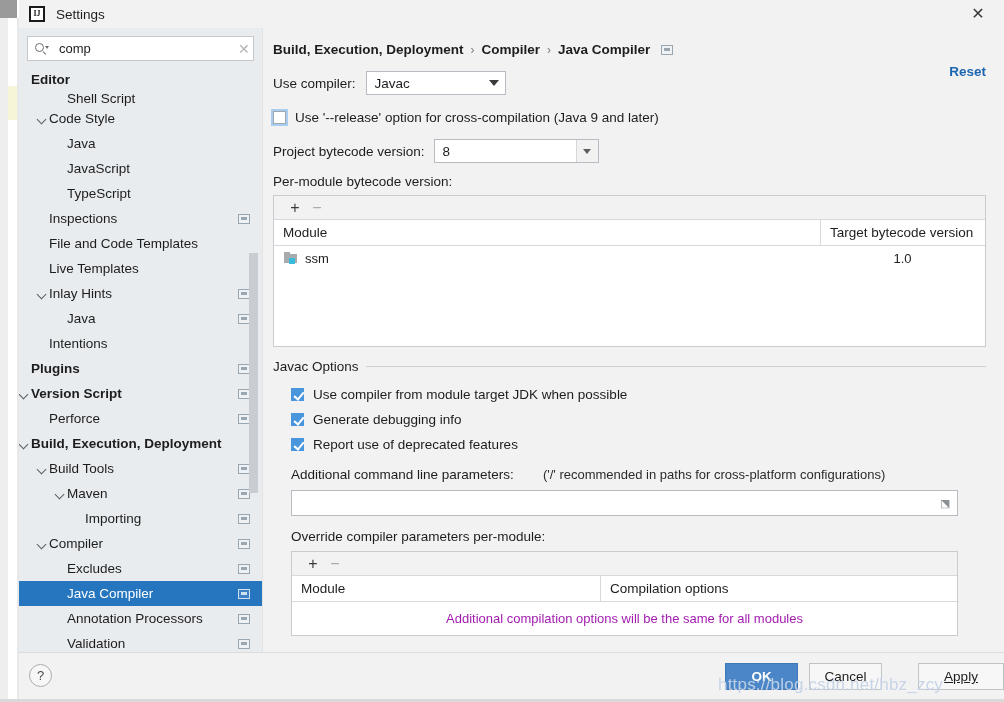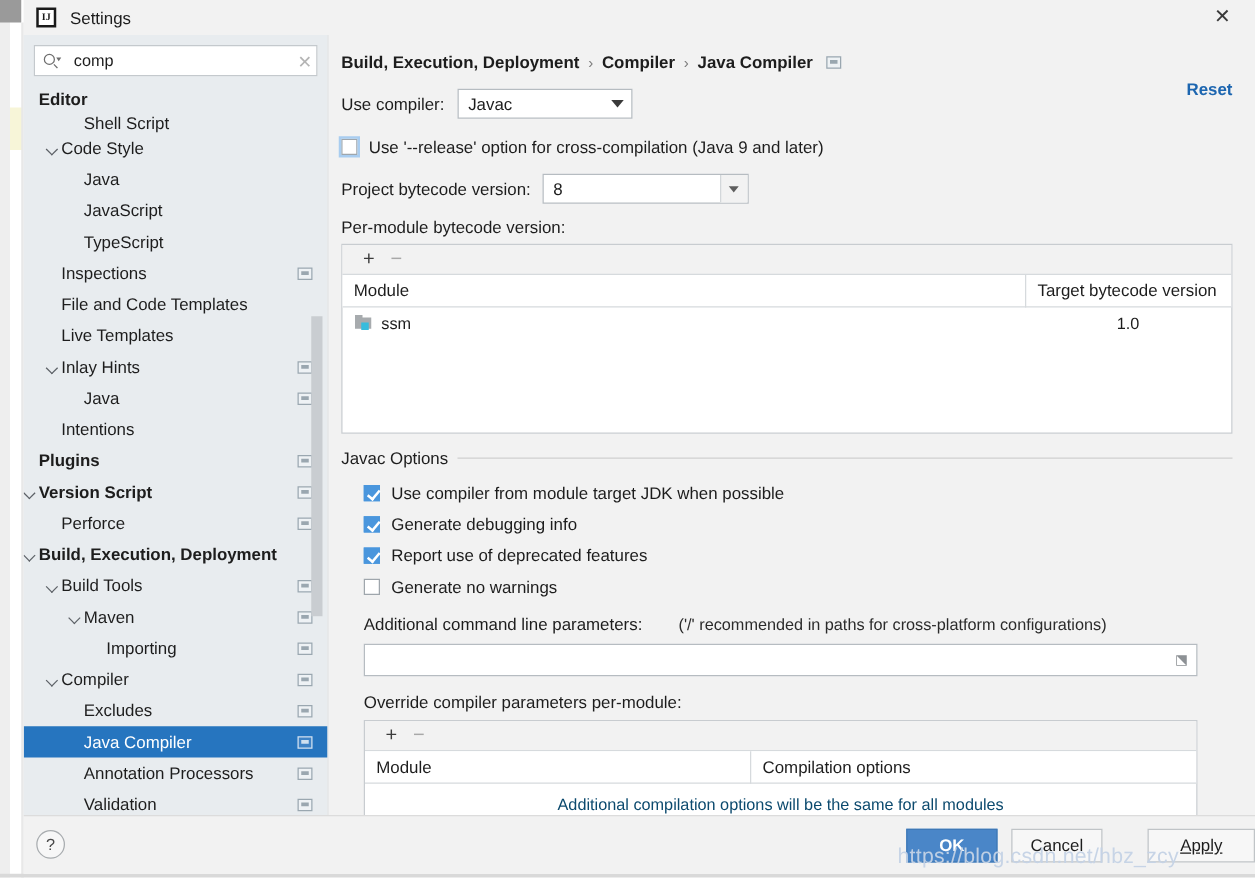--- a/index.html
+++ b/index.html
@@ -253,21 +253,21 @@
   .folder-icon .tab {
     position: absolute; left: 0; top: 0;
     width: 6px; height: 3px; background: #a7abae;
   }
   .folder-icon .dot {
     position: absolute; left: 5px; top: 6px;
     width: 6px; height: 6px; background: #37bcdd;
   }
   .module-name { margin-left: 7px; font-size: 13px; }
   .cell-val { font-size: 13px; }
-  .empty-note { font-size: 13px; color: #0c4a6e; }
+  .empty-note { font-size: 13px; color: #a21caf; }
 
   
   .section { display: flex; align-items: center; padding-left: 8px; }
   .section-title { font-size: 13.5px; color: #1d1d1d; padding-right: 7px; }
   .section-line { flex: 1 1 auto; height: 1px; background: #cfcfcf; }
 
   .textfield {
     height: 26px; background: #ffffff; border: 1px solid #b6bcc1;
     position: relative;
   }
@@ -522,24 +522,20 @@
             <span class="cbox checked"></span>
             <span class="cblabel">Use compiler from module target JDK when possible</span>
           </div>
           <div class="row cbrow" style="padding-left: 28px; height: 25px;">
             <span class="cbox checked"></span>
             <span class="cblabel">Generate debugging info</span>
           </div>
           <div class="row cbrow" style="padding-left: 28px; height: 25px;">
             <span class="cbox checked"></span>
             <span class="cblabel">Report use of deprecated features</span>
-          </div>
-          <div class="row cbrow" style="padding-left: 28px; height: 25px;">
-            <span class="cbox"></span>
-            <span class="cblabel">Generate no warnings</span>
           </div>
         </div>
 
       <div class="row" style="margin-top:10px;padding-left:28px;">
         <span class="lbl">Additional command line parameters:</span>
         <span class="hint" style="margin-left:29px;">('/' recommended in paths for cross-platform configurations)</span>
       </div>
       <div class="textfield" style="margin:8px 0 0 28px;width:667px;">
         <span class="expand-icon">⬔</span>
       </div>

